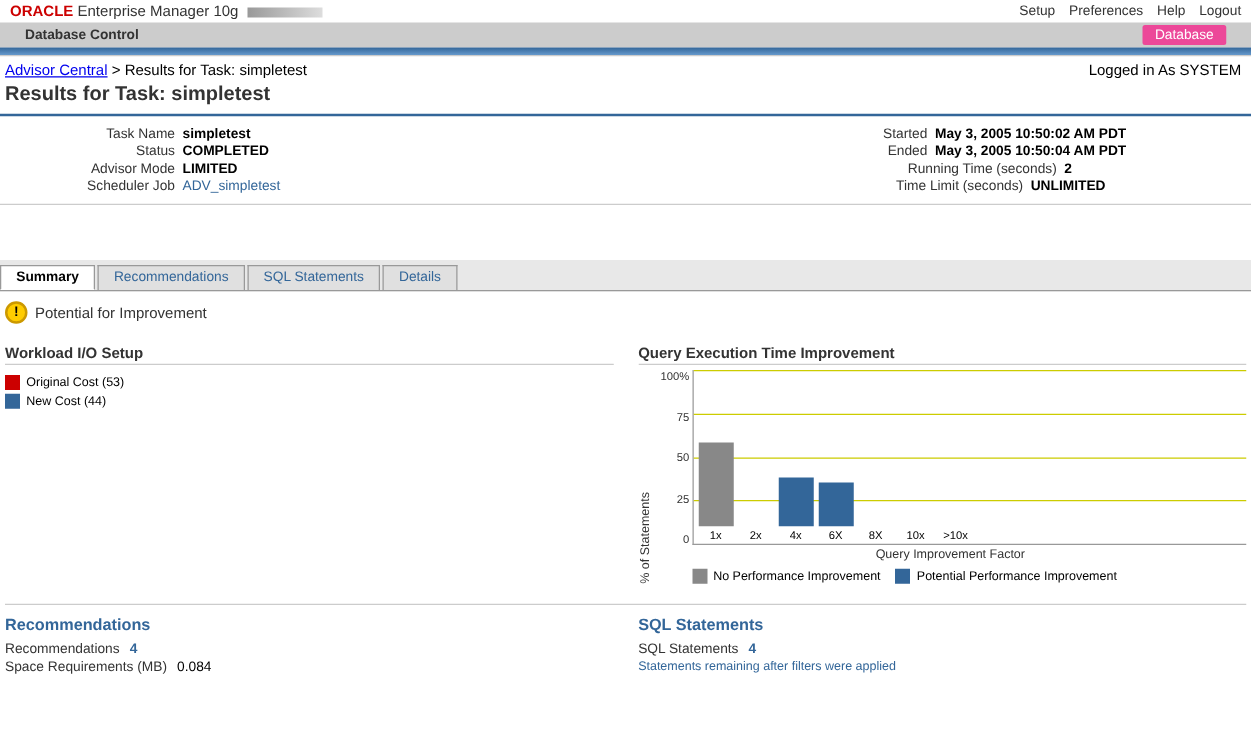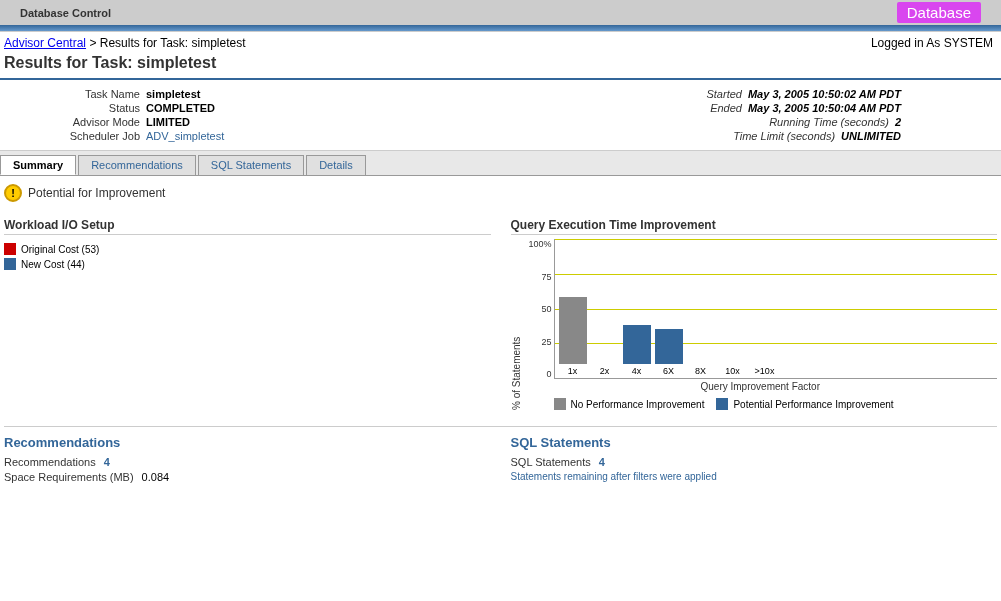--- a/index.html
+++ b/index.html
@@ -6,39 +6,39 @@
     body { font-family: Arial, Helvetica, sans-serif; font-size: 12px; background: #fff; color: #000; width: 1001px; }
 
     
     #header { background: #fff; border-bottom: 1px solid #ccc; }
     #top-bar { display: flex; justify-content: space-between; align-items: center; padding: 2px 8px; background: #fff; }
     #top-nav { font-size: 11px; color: #333; }
     #top-nav a { color: #333; text-decoration: none; margin-left: 8px; }
 
     #db-bar { display: flex; justify-content: space-between; align-items: center; background: #cccccc; padding: 2px 20px; }
     #db-bar-left { font-size: 11px; font-weight: bold; color: #333; }
-    #db-badge { background: #d946ef; color: white; font-size: 15px; padding: 2px 10px; border-radius: 2px; }
+    #db-badge { background: #ec4899; color: white; font-size: 11px; padding: 2px 10px; border-radius: 2px; }
 
     #blue-bar { height: 6px; background: linear-gradient(to bottom, #336699, #6699cc); }
 
     
     #breadcrumb-area { padding: 4px 8px 2px 4px; display: flex; justify-content: space-between; align-items: flex-start; }
 
     #page-title { font-size: 16px; font-weight: bold; color: #333; padding: 2px 4px 6px 4px; border-bottom: 2px solid #336699; }
 
     
     #task-info { display: flex; justify-content: space-between; padding: 8px 40px; border-bottom: 1px solid #ccc; }
     .info-col { display: flex; flex-direction: column; gap: 2px; }
     .info-row { display: flex; gap: 6px; align-items: baseline; }
     .info-label { font-size: 11px; color: #333; text-align: right; min-width: 100px; }
     .info-value { font-size: 11px; font-weight: bold; color: #000; }
     .info-link { font-size: 11px; color: #336699; text-decoration: none; }
 
     
-    #tabs { display: flex; border-bottom: 1px solid #999; background: #e8e8e8; padding-top: 4px; }
+    #tabs { display: flex; border-bottom: 1px solid #999; background: #e8e8e8; padding-top: 4px; margin-top: 44px; }
     .tab { padding: 3px 12px; font-size: 11px; cursor: pointer; border: 1px solid #999; border-bottom: none; background: #e0e0e0; margin-right: 2px; color: #336699; }
     .tab.active { background: #fff; font-weight: bold; color: #000; border-bottom: 1px solid #fff; }
 
     
     #main { padding: 8px 4px; }
 
     #section-title { font-size: 13px; font-weight: bold; color: #333; padding: 4px 0 6px 0; border-bottom: 1px solid #ccc; margin-bottom: 8px; }
 
     #potential-banner { display: flex; align-items: center; gap: 6px; font-size: 12px; color: #333; margin-bottom: 16px; }
     .warning-icon { width: 18px; height: 18px; background: #ffcc00; border: 2px solid #cc9900; border-radius: 50%; display: flex; align-items: center; justify-content: center; font-weight: bold; font-size: 11px; color: #000; flex-shrink: 0; }
@@ -90,20 +90,33 @@
     .bottom-value { color: #336699; text-decoration: none; font-weight: bold; }
     .bottom-note { font-size: 10px; color: #336699; margin-top: 2px; }
 
     
     .qet-y-axis { display: flex; flex-direction: column; justify-content: space-between; align-items: flex-end; padding-right: 2px; font-size: 9px; color: #333; width: 30px; }
   </style>
 </head>
 <body>
 
 <div id="header">
+  <div id="top-bar">
+    <div>
+      <span style="color:#cc0000; font-weight:bold; font-size:12px;">ORACLE</span>
+      <span style="color:#333; font-size:12px;"> Enterprise Manager 10g</span>
+      <span style="display:inline-block; width:60px; height:8px; background: linear-gradient(to right, #999, #ddd); margin-left:4px; vertical-align:middle;"></span>
+    </div>
+    <div id="top-nav">
+      <a href="#">Setup</a>
+      <a href="#">Preferences</a>
+      <a href="#">Help</a>
+      <a href="#">Logout</a>
+    </div>
+  </div>
   <div id="db-bar">
     <div id="db-bar-left">Database Control</div>
     <div id="db-badge">Database</div>
   </div>
   <div id="blue-bar"></div>
 </div>
 
 <div id="breadcrumb-area">
   <div>
     <a href="#">Advisor Central</a>
@@ -127,21 +140,21 @@
     </div>
     <div class="info-row">
       <span class="info-label">Advisor Mode</span>
       <span class="info-value">LIMITED</span>
     </div>
     <div class="info-row">
       <span class="info-label">Scheduler Job</span>
       <a href="#" class="info-link">ADV_simpletest</a>
     </div>
   </div>
-  <div class="info-col" style="align-items: flex-end; margin-right: 60px; font-style: italic;">
+  <div class="info-col" style="align-items: center; margin-right: 60px;">
     <div class="info-row">
       <span class="info-label" style="text-align:right;">Started</span>
       <span class="info-value">May 3, 2005 10:50:02 AM PDT</span>
     </div>
     <div class="info-row">
       <span class="info-label" style="text-align:right;">Ended</span>
       <span class="info-value">May 3, 2005 10:50:04 AM PDT</span>
     </div>
     <div class="info-row">
       <span class="info-label" style="min-width:160px; text-align:right;">Running Time (seconds)</span>

